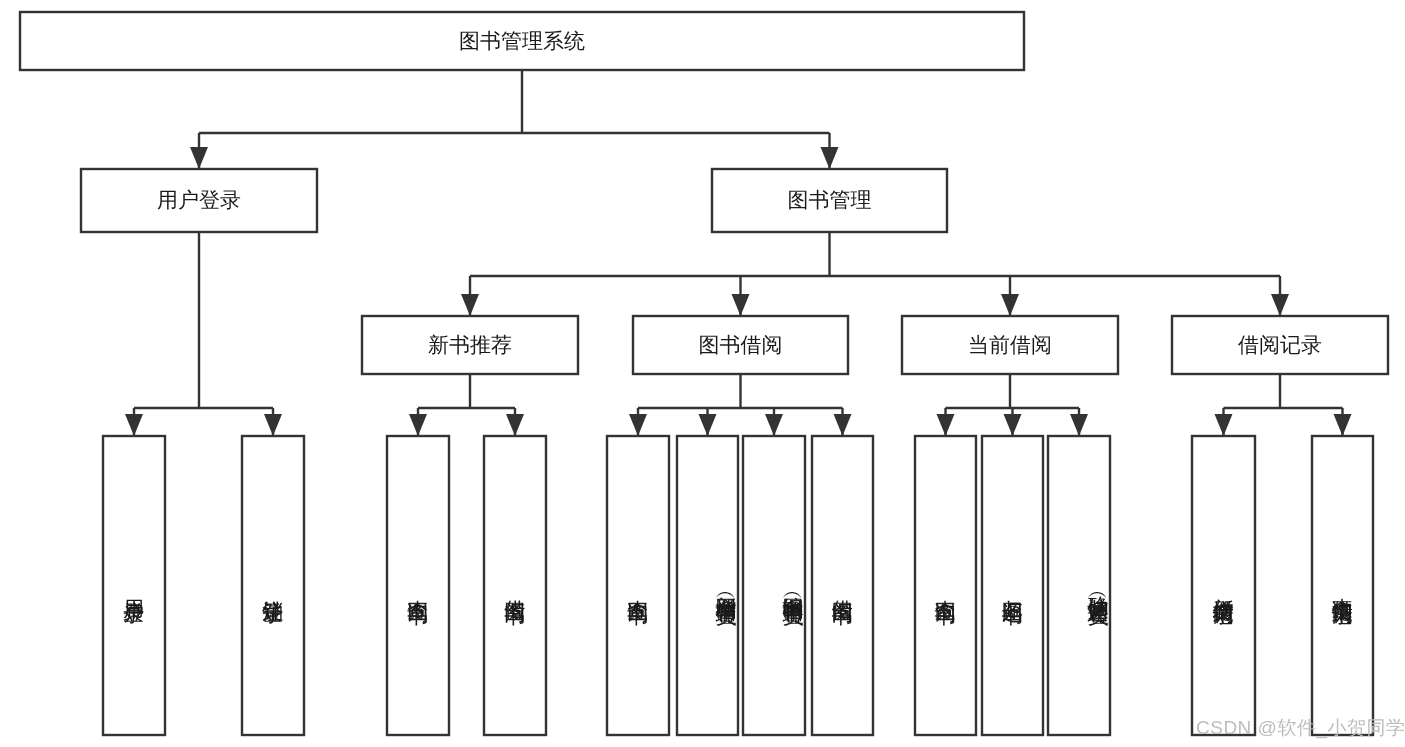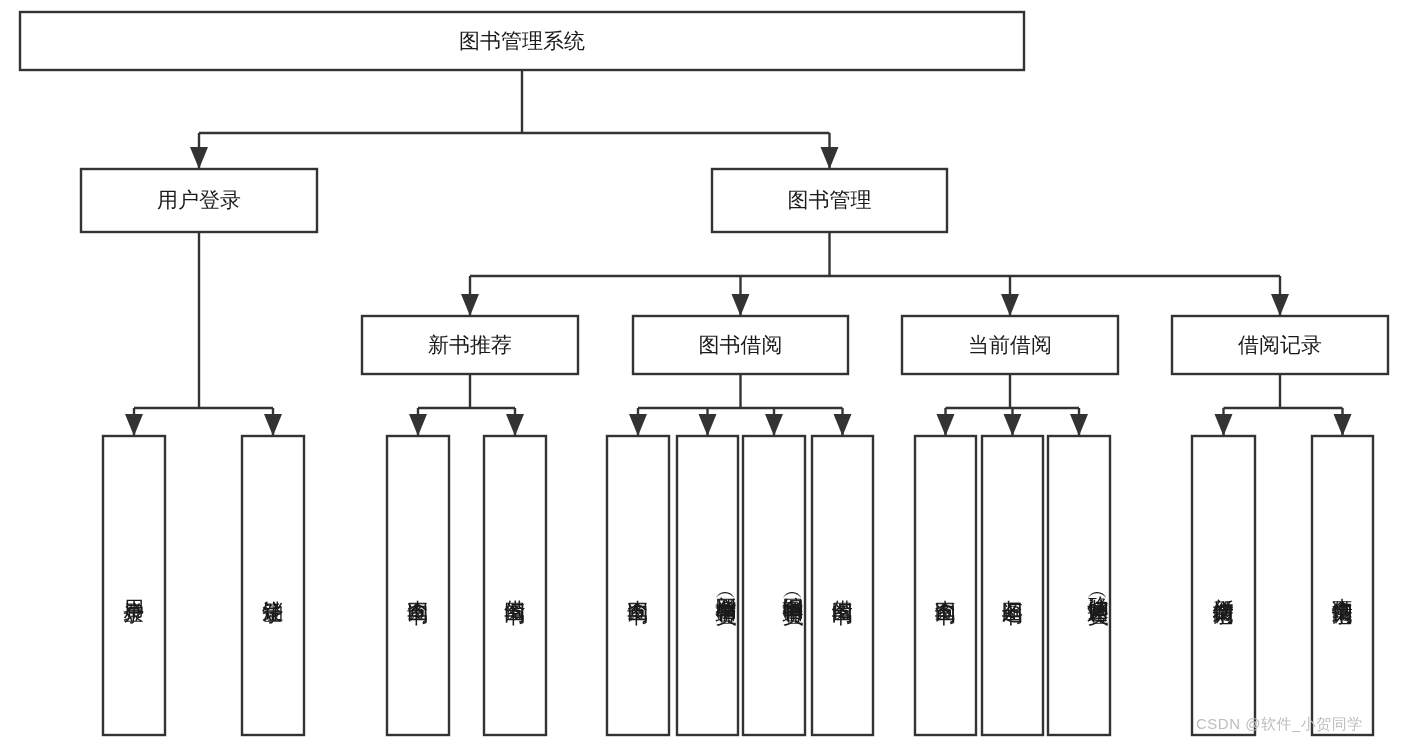--- a/index.html
+++ b/index.html
@@ -61,21 +61,21 @@
     white-space: pre-line;
     display: flex;
     align-items: center;
     justify-content: center;
     box-sizing: border-box;
     pointer-events: none;
   }
   .watermark {
     position: absolute;
     font-family: "Liberation Sans", "DejaVu Sans", sans-serif;
-    font-size: 15px;
+    font-size: 19px;
     color: #bdbdbd;
     letter-spacing: 0.5px;
     white-space: nowrap;
   }
 </style>
 </head>
 <body>
 
 <div id="diagram-root">
 

